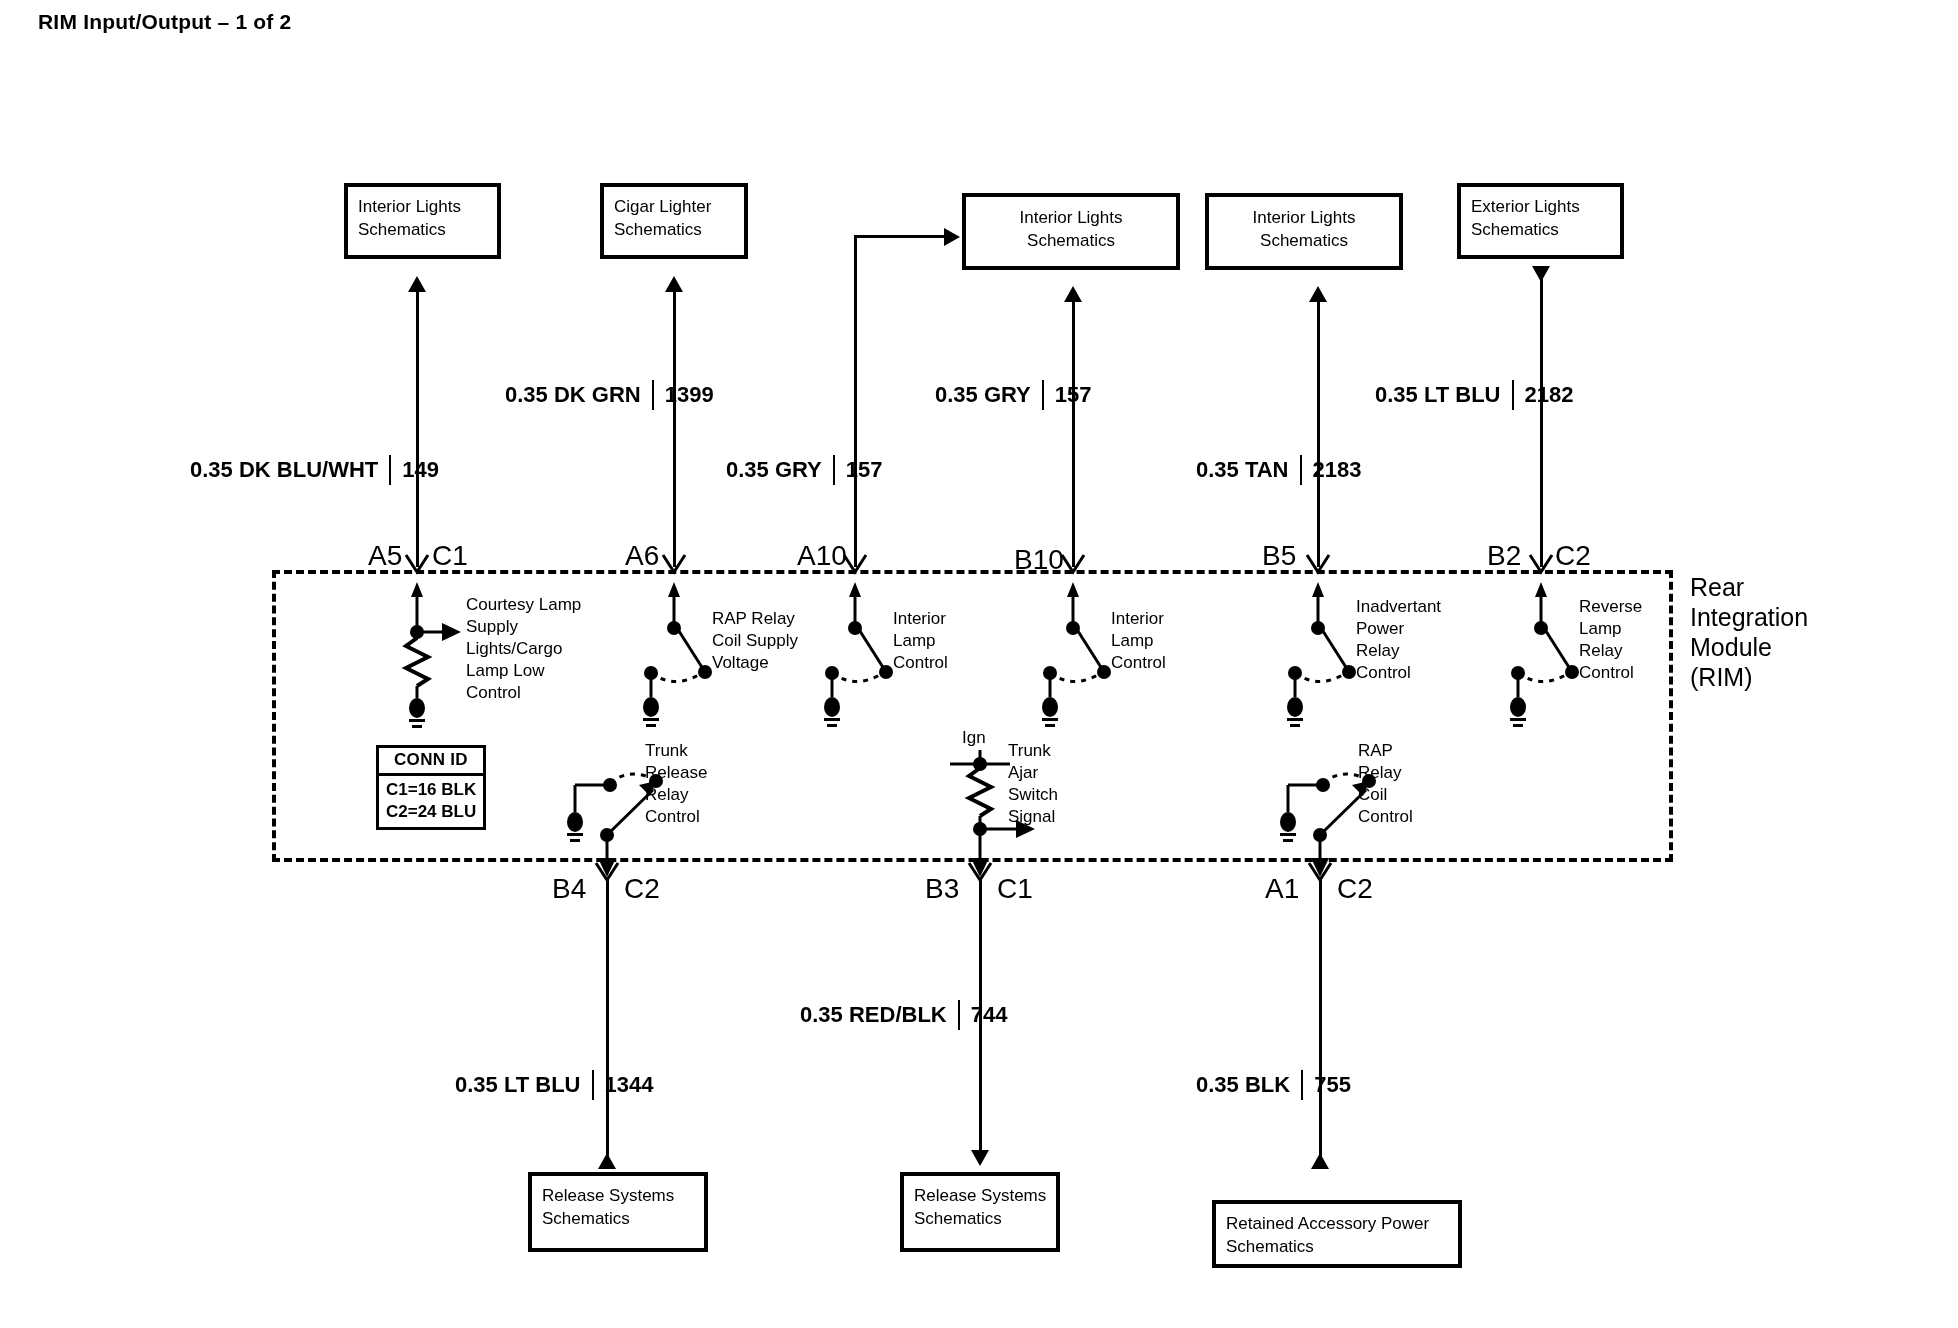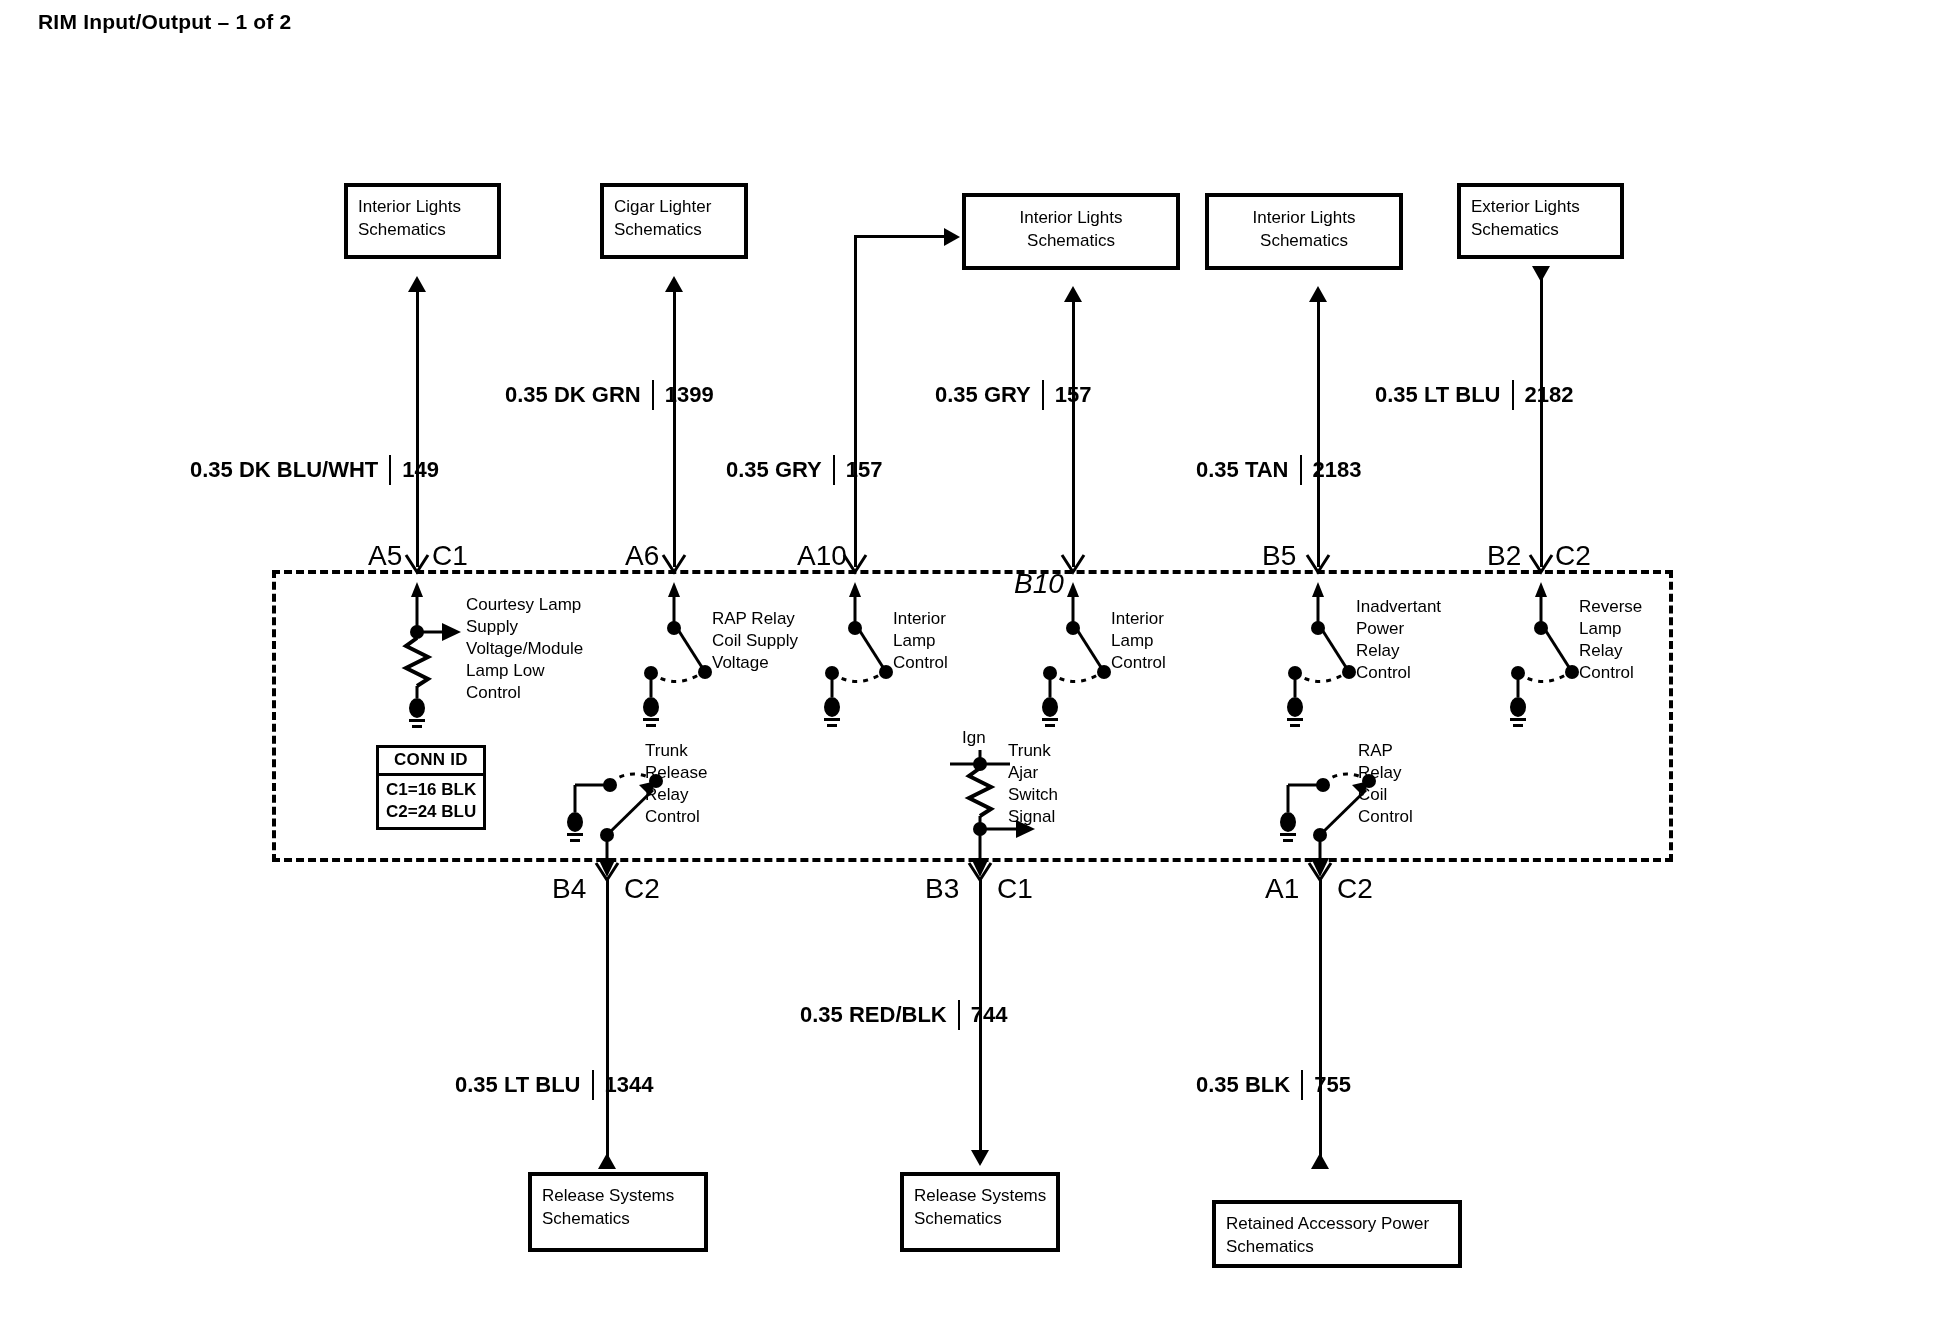--- a/index.html
+++ b/index.html
@@ -234,40 +234,46 @@
   <div class="wlabel" style="left:1375px;top:380px;">
     <span class="nm">0.35 LT BLU</span>
     <span class="sep"></span>
     <span class="num">2182</span>
   </div>
 
   <div class="pin" style="left:368px;top:540px;">A5</div>
   <div class="pin" style="left:432px;top:540px;">C1</div>
   <div class="pin" style="left:625px;top:540px;">A6</div>
   <div class="pin" style="left:797px;top:540px;">A10</div>
-  <div class="pin" style="left:1014px;top:568px;font-style:italic;">B10</div>
+  <div class="pin" style="left:1014px;top:544px;">B10</div>
   <div class="pin" style="left:1262px;top:540px;">B5</div>
   <div class="pin" style="left:1487px;top:540px;">B2</div>
   <div class="pin" style="left:1555px;top:540px;">C2</div>
 
   <svg class="ov" width="1958" height="1328">
     <g stroke="#000" stroke-width="3" fill="none">
       <polyline points="406,555 417,572 428,555"></polyline>
       <polyline points="663,555 674,572 685,555"></polyline>
       <polyline points="844,555 855,572 866,555"></polyline>
       <polyline points="1062,555 1073,572 1084,555"></polyline>
       <polyline points="1307,555 1318,572 1329,555"></polyline>
       <polyline points="1530,555 1541,572 1552,555"></polyline>
       <polyline points="596,863 607,880 618,863"></polyline>
       <polyline points="969,863 980,880 991,863"></polyline>
       <polyline points="1309,863 1320,880 1331,863"></polyline>
     </g>
   </svg>
 
   <div id="rimbox" style="left:272px;top:570px;width:1401px;height:292px;"></div>
+  <div id="rimlabel" style="left:1690px;top:572px;">
+    <div>Rear</div>
+    <div>Integration</div>
+    <div>Module</div>
+    <div>(RIM)</div>
+  </div>
 
   <svg class="ov" width="1958" height="1328">
     <g stroke="#000" stroke-width="3" fill="none">
 
       <line x1="417" y1="638" x2="417" y2="592"></line>
       <polyline points="417,582 411,597 423,597" fill="#000" stroke="none"></polyline>
       <polyline points="417,638 406,646 428,657 406,668 428,679 417,686" stroke-width="4"></polyline>
       <line x1="417" y1="686" x2="417" y2="698"></line>
 
       <line x1="674" y1="625" x2="674" y2="592"></line>
@@ -395,21 +401,21 @@
   </div>
   <div class="gnd" style="left:1280px;top:812px;">
     <div class="dot"></div>
       <div class="b1"></div>
       <div class="b2"></div>
   </div>
 
   <div class="fn" style="left:466px;top:594px;">
     <div>Courtesy Lamp</div>
     <div>Supply</div>
-    <div>Voltage/Module</div>
+    <div>Lights/Cargo</div>
     <div>Lamp Low</div>
     <div>Control</div>
   </div>
 
   <div class="fn" style="left:712px;top:608px;">
     <div>RAP Relay</div>
     <div>Coil Supply</div>
     <div>Voltage</div>
   </div>
 

